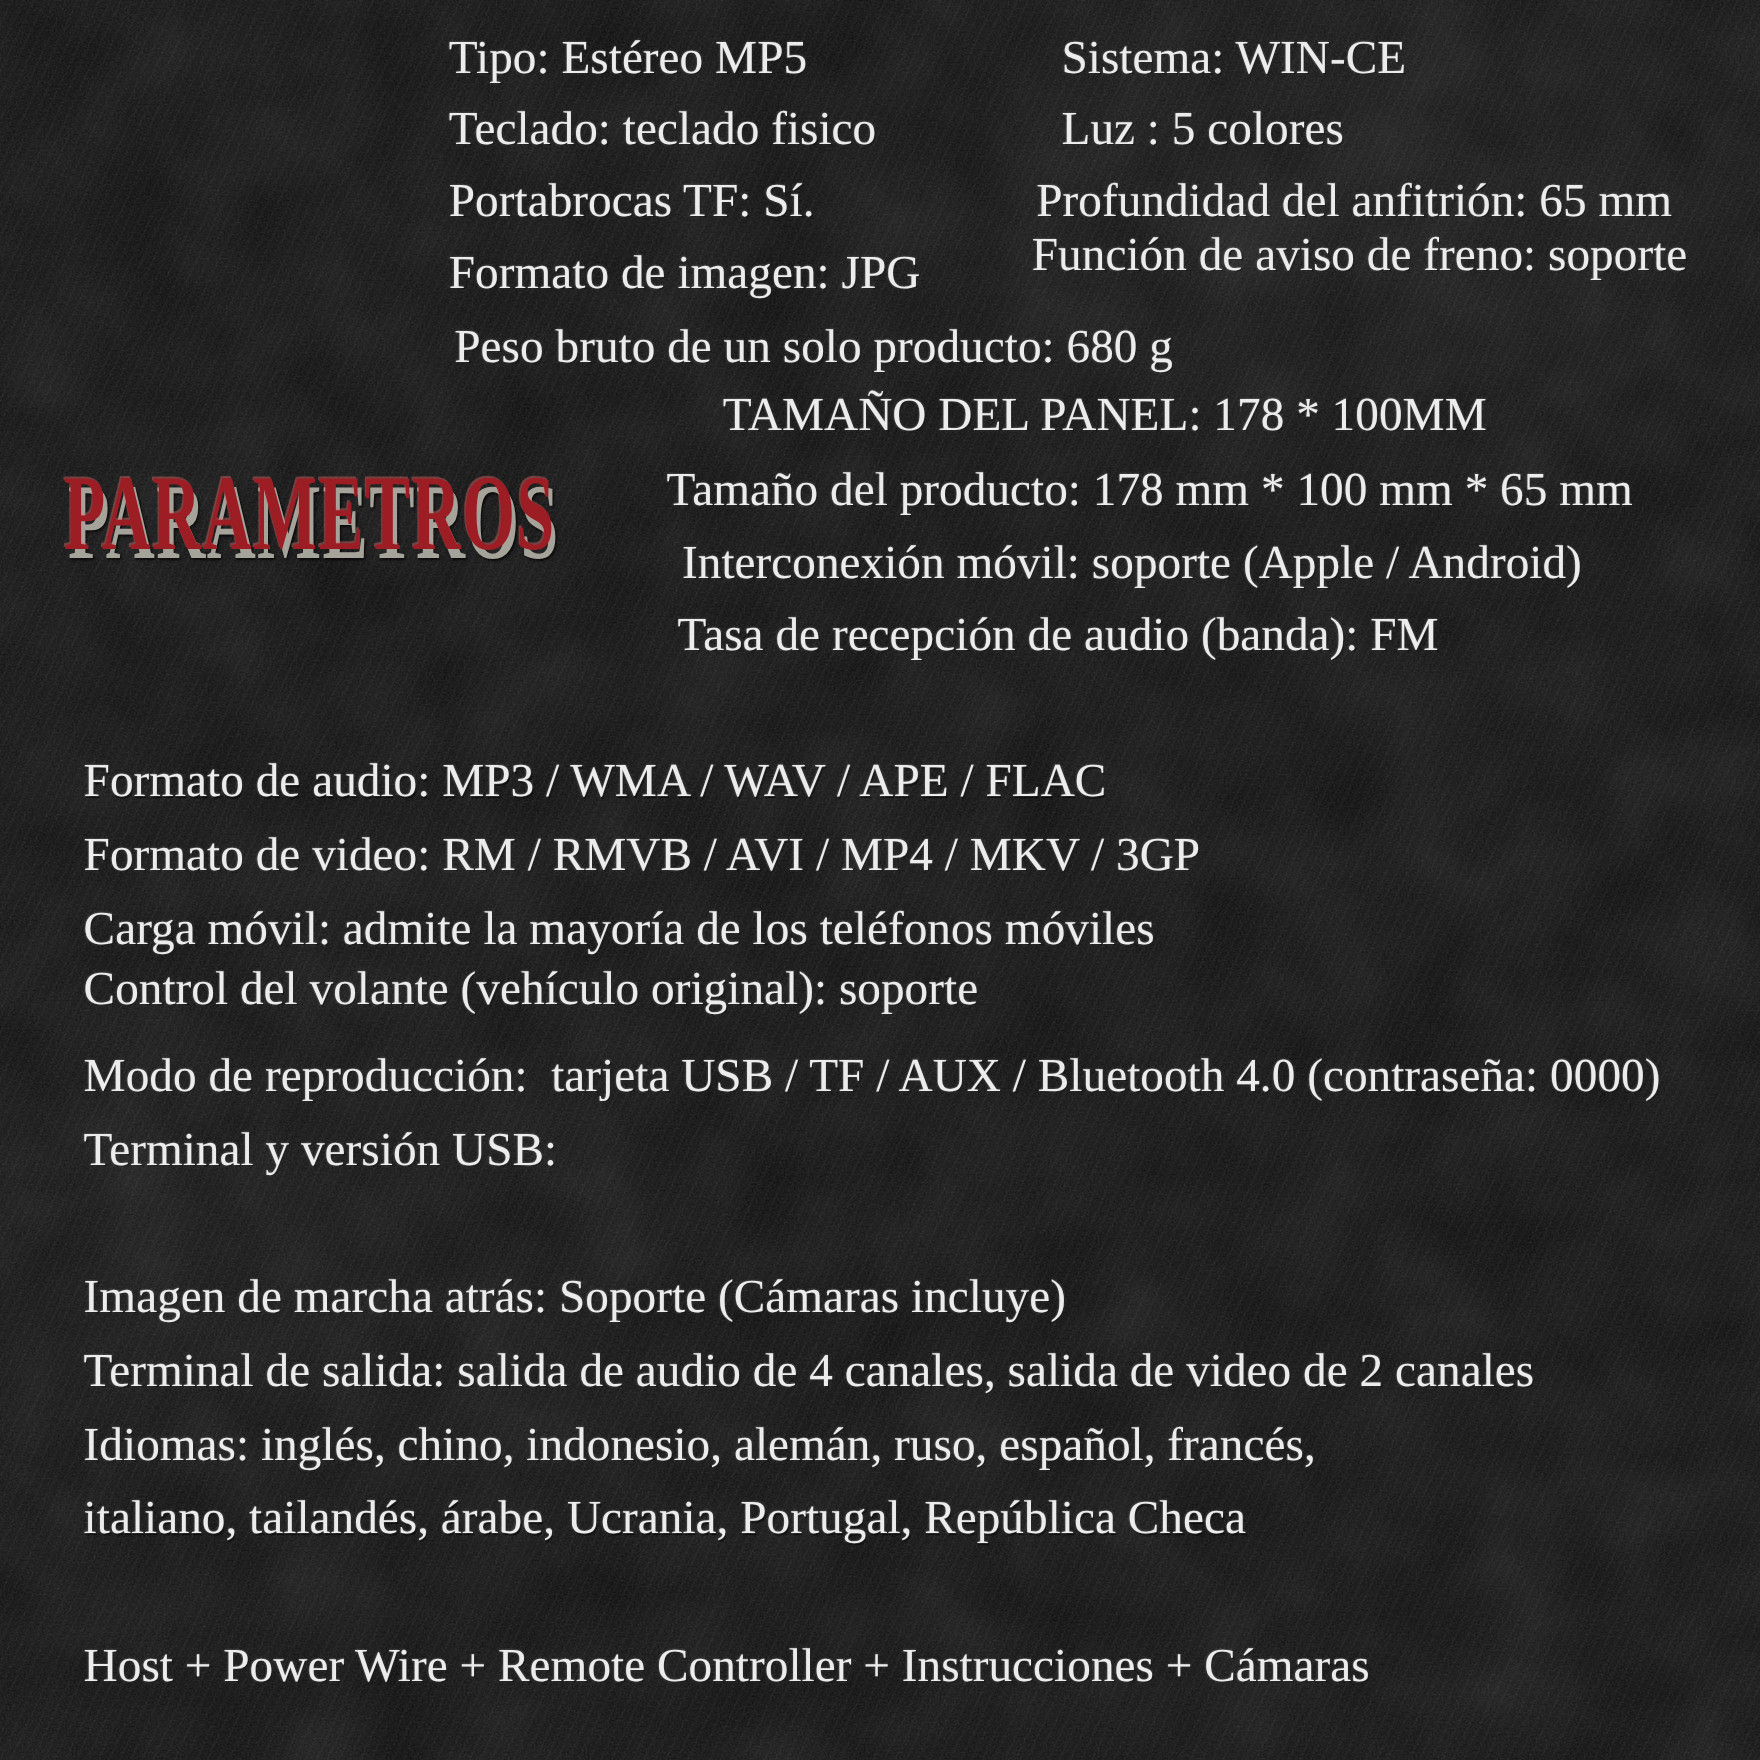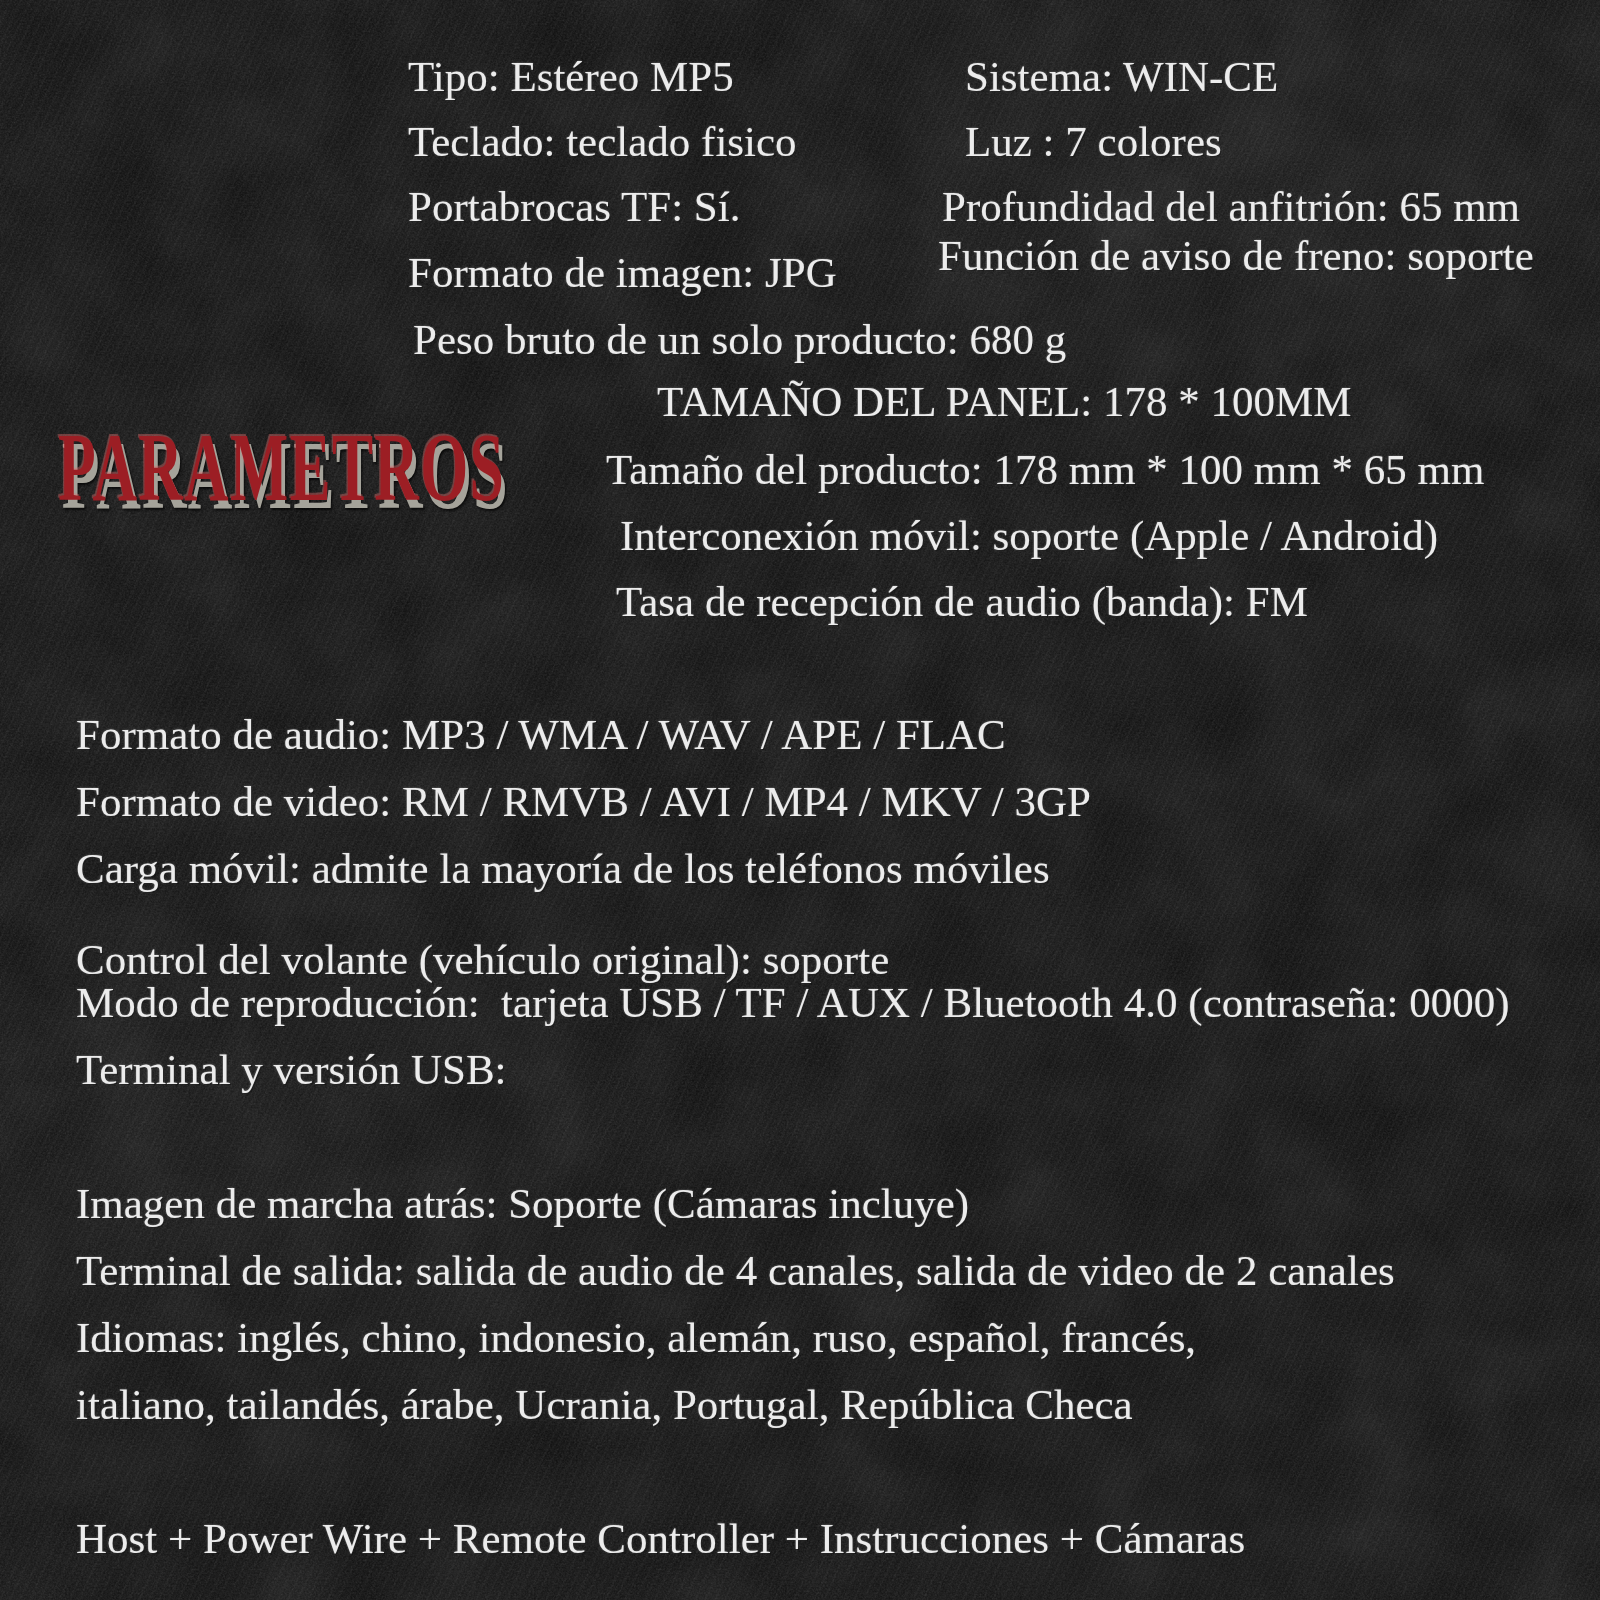--- a/index.html
+++ b/index.html
@@ -24,21 +24,20 @@
       radial-gradient(800px 600px at 15% 70%, rgba(255,255,255,0.025), transparent 60%),
       repeating-linear-gradient(115deg, rgba(255,255,255,0.018) 0 2px, transparent 2px 9px);
   }
   .line {
     position: absolute;
     color: #ececec;
     font-size: 43px;
     line-height: 52px;
     white-space: pre;
     text-shadow: 0 0 2px rgba(240,240,240,0.45), 1px 1px 1px rgba(0,0,0,0.8);
-    margin-top: 24px;
   }
   .title {
     position: absolute;
     left: 58px;
     top: 418px;
     font-size: 98px;
     font-weight: bold;
     line-height: 98px;
     white-space: pre;
     color: #9c1e24;
@@ -70,36 +69,36 @@
     <rect width="1600" height="1600" filter="url(#grainFine)" opacity="0.16"></rect>
   </svg>
   <div class="sheen"></div>
 
   <div class="line" style="left:408px; top:27px">Tipo: Estéreo MP5</div>
   <div class="line" style="left:408px; top:92px">Teclado: teclado fisico</div>
   <div class="line" style="left:408px; top:157px">Portabrocas TF: Sí.</div>
   <div class="line" style="left:408px; top:223px">Formato de imagen: JPG</div>
 
   <div class="line" style="left:965px; top:27px">Sistema: WIN-CE</div>
-  <div class="line" style="left:965px; top:92px">Luz : 7 colores</div>
+  <div class="line" style="left:965px; top:92px">Luz : 5 colores</div>
   <div class="line" style="left:942px; top:157px">Profundidad del anfitrión: 65 mm</div>
   <div class="line" style="left:938px; top:206px">Función de aviso de freno: soporte</div>
 
   <div class="line" style="left:413px; top:290px">Peso bruto de un solo producto: 680 g</div>
   <div class="line" style="left:657px; top:352px">TAMAÑO DEL PANEL: 178 * 100MM</div>
   <div class="line" style="left:606px; top:420px">Tamaño del producto: 178 mm * 100 mm * 65 mm</div>
   <div class="line" style="left:620px; top:486px">Interconexión móvil: soporte (Apple / Android)</div>
   <div class="line" style="left:616px; top:552px">Tasa de recepción de audio (banda): FM</div>
 
   <div class="title">PARAMETROS</div>
 
   <div class="line" style="left:76px; top:685px">Formato de audio: MP3 / WMA / WAV / APE / FLAC</div>
   <div class="line" style="left:76px; top:752px">Formato de video: RM / RMVB / AVI / MP4 / MKV / 3GP</div>
   <div class="line" style="left:76px; top:819px">Carga móvil: admite la mayoría de los teléfonos móviles</div>
-  <div class="line" style="left:76px; top:910px">Control del volante (vehículo original): soporte</div>
+  <div class="line" style="left:76px; top:874px">Control del volante (vehículo original): soporte</div>
   <div class="line" style="left:76px; top:953px">Modo de reproducción:  tarjeta USB / TF / AUX / Bluetooth 4.0 (contraseña: 0000)</div>
   <div class="line" style="left:76px; top:1020px">Terminal y versión USB:</div>
   <div class="line" style="left:76px; top:1154px">Imagen de marcha atrás: Soporte (Cámaras incluye)</div>
   <div class="line" style="left:76px; top:1221px">Terminal de salida: salida de audio de 4 canales, salida de video de 2 canales</div>
   <div class="line" style="left:76px; top:1288px">Idiomas: inglés, chino, indonesio, alemán, ruso, español, francés,</div>
   <div class="line" style="left:76px; top:1355px">italiano, tailandés, árabe, Ucrania, Portugal, República Checa</div>
   <div class="line" style="left:76px; top:1489px">Host + Power Wire + Remote Controller + Instrucciones + Cámaras</div>
 
 </div>
 

